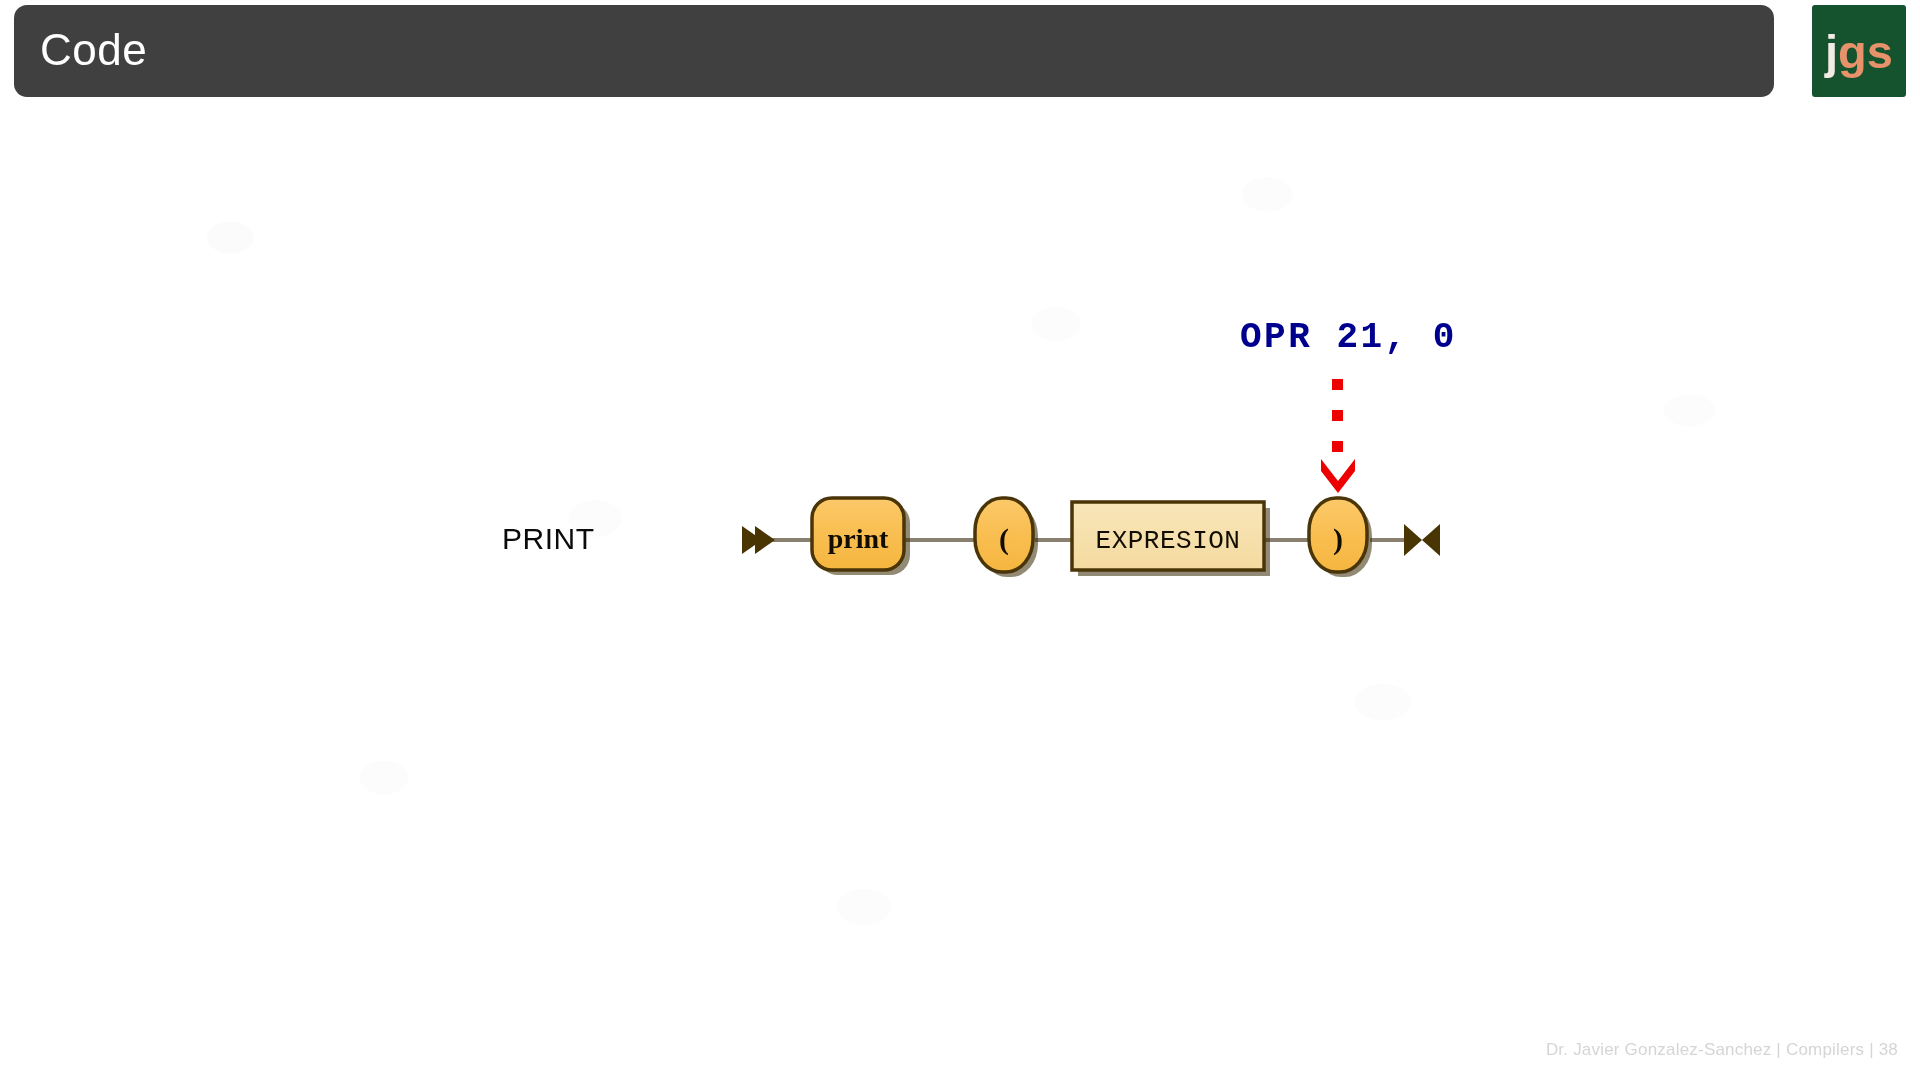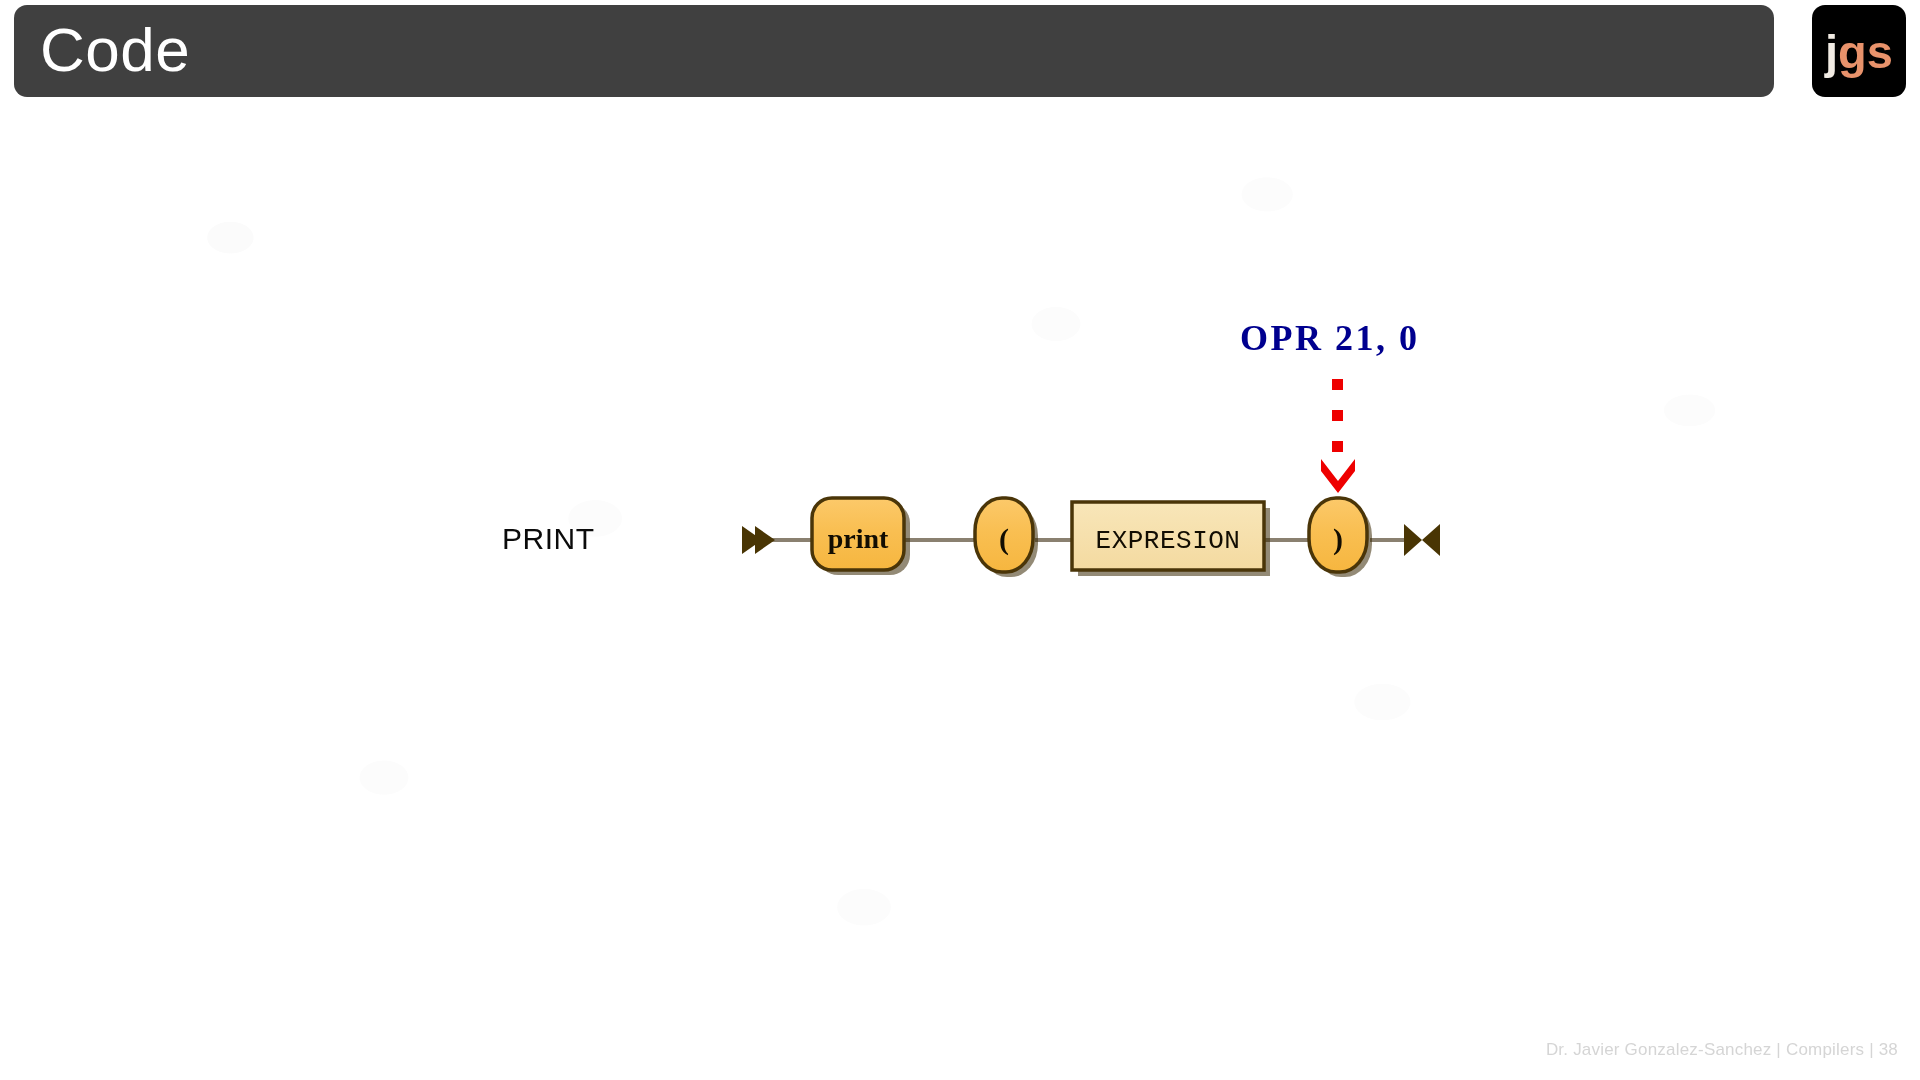--- a/index.html
+++ b/index.html
@@ -36,36 +36,36 @@
     background: #404040;
     border-radius: 13px;
     box-sizing: border-box;
   }
   #page-title {
     position: absolute;
     left: 26px;
     top: 50%;
     transform: translateY(-52%);
     color: #ffffff;
-    font-size: 62px;
+    font-size: 44px;
     font-weight: 400;
     letter-spacing: 0.5px;
     font-family: "Liberation Sans", sans-serif;
     line-height: 1;
     white-space: nowrap;
     text-align: right;
   }
   #logo-box {
     position: absolute;
     left: 1812px;
     top: 5px;
     width: 94px;
     height: 92px;
-    background: #000000;
-    border-radius: 13px;
+    background: #14532d;
+    border-radius: 3px;
     display: flex;
     align-items: center;
     justify-content: center;
   }
   #logo-text {
     font-size: 47px;
     font-weight: 700;
     letter-spacing: 0px;
     line-height: 1;
     font-family: "Liberation Sans", sans-serif;
@@ -94,21 +94,21 @@
     font-family: "Liberation Sans", sans-serif;
     letter-spacing: 0.5px;
     white-space: nowrap;
   }
 
   
   #annotation-text {
     position: absolute;
     left: 1240px;
     top: 317px;
-    font-family: Liberation Serif, serif;
+    font-family: Liberation Mono, monospace;
     font-size: 36px;
     font-weight: 700;
     color: #00008f;
     letter-spacing: 2.5px;
     white-space: nowrap;
   }
   .ann-dot {
     position: absolute;
     width: 11px;
     height: 11px;

